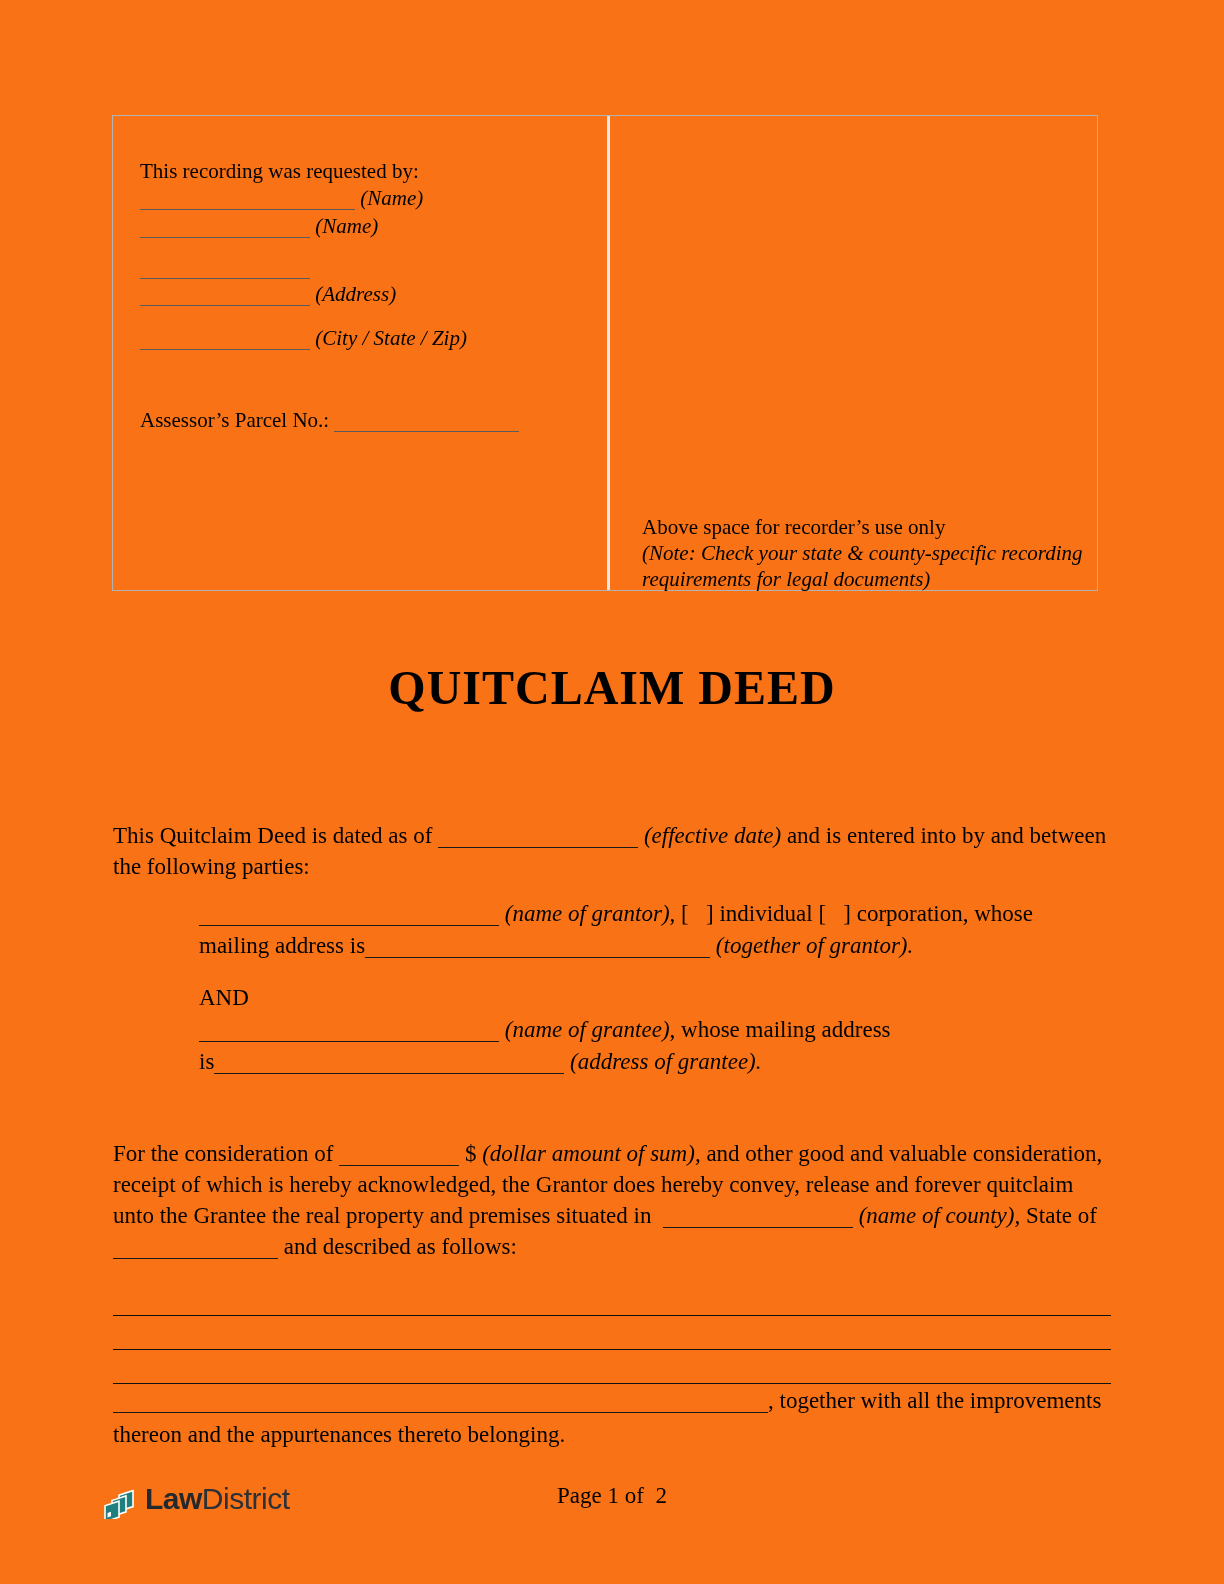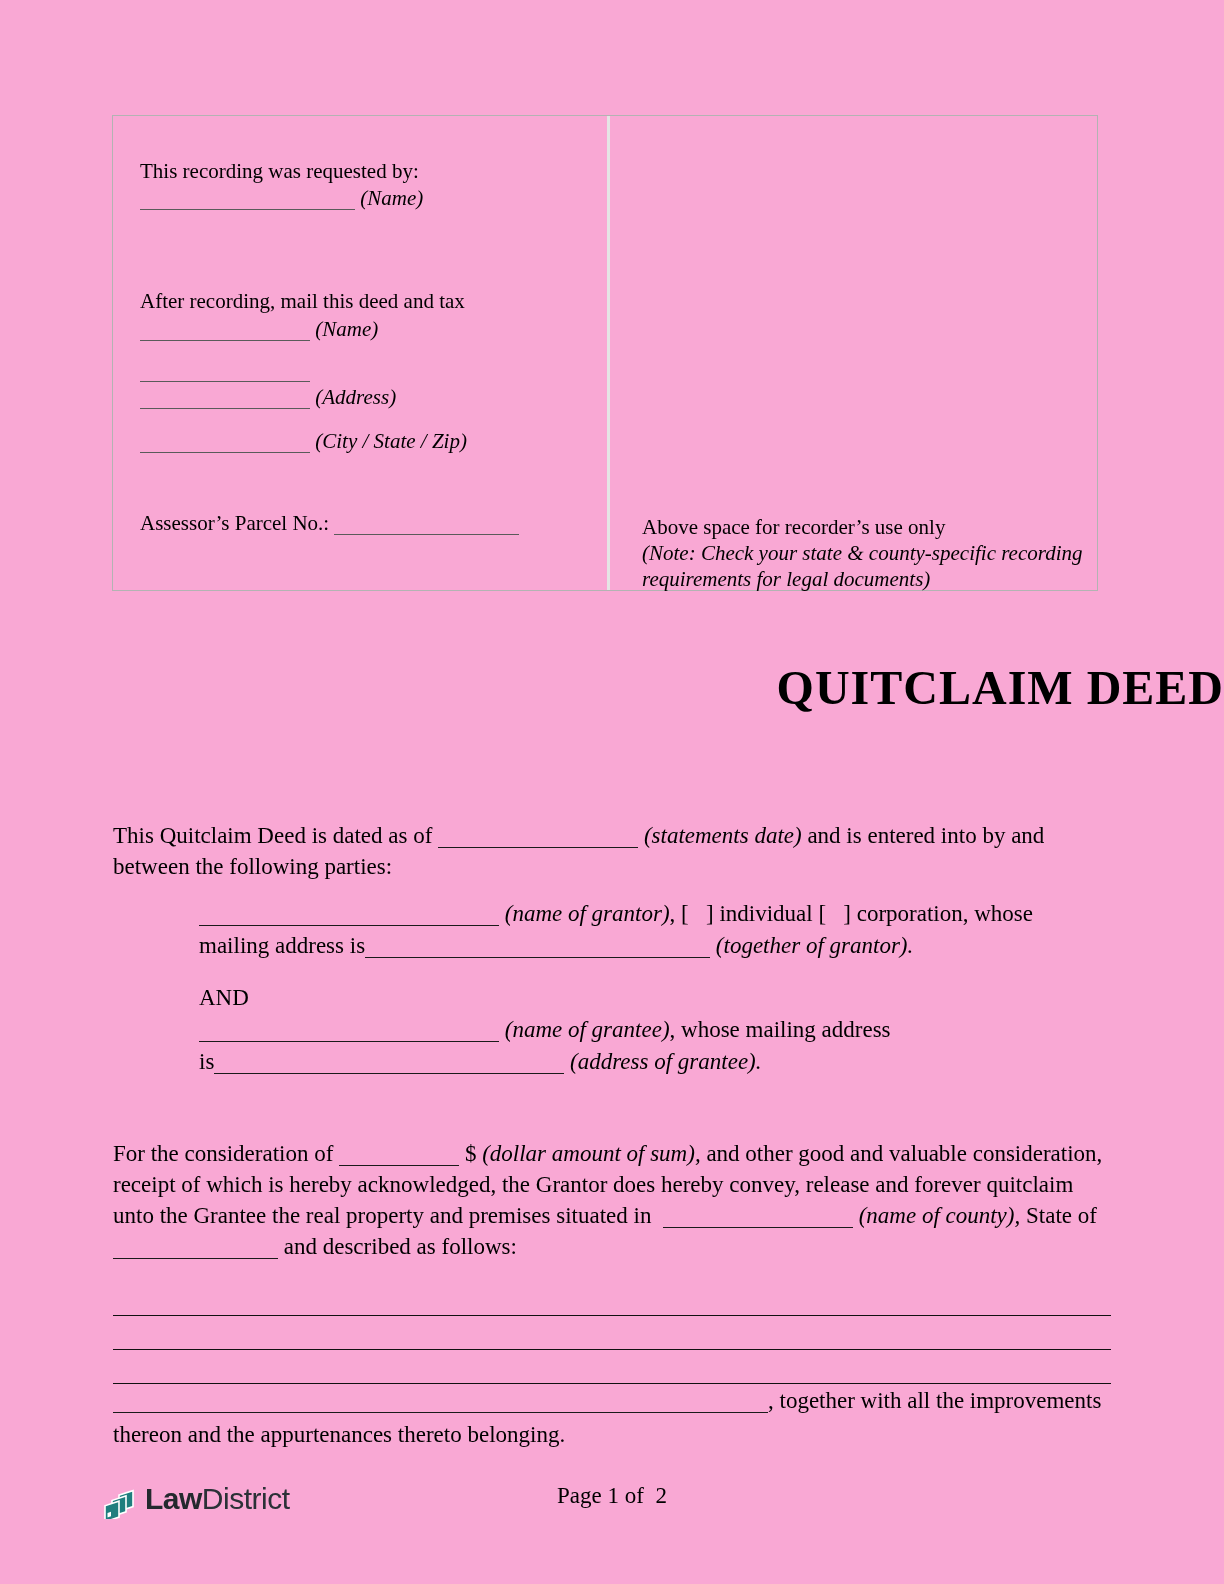--- a/index.html
+++ b/index.html
@@ -1,17 +1,17 @@
 <!DOCTYPE html>
 <html><head>
 <meta charset="utf-8">
 <style>
   html,body{margin:0;padding:0;background:#fff;}
   #page{
-    position:relative;width:1224px;height:1584px;background:#f9a8d4;
+    position:relative;width:1224px;height:1584px;background:#f97316;
     font-family:"Liberation Serif", serif;color:#000;overflow:hidden;
   }
   [data-bind]{white-space:pre-wrap;}
 
   
   .recorder-box{
     position:absolute;left:112px;top:115px;width:986px;height:476px;
     border:1px solid #b3b3b3;display:flex;box-sizing:border-box;
   }
   .box-left{width:494px;padding:42px 14px 0 27px;box-sizing:border-box;
@@ -31,21 +31,21 @@
   .row-gap-city{margin-top:17px;}
   .row-name2{margin-top:1px;}
 
   .recorder-note{
     position:absolute;left:32px;top:398px;width:452px;
     font-size:21px;line-height:26px;
   }
 
   
   .doc-title{
-    position:absolute;left:0;top:660px;width:100%;text-align:right;
+    position:absolute;left:0;top:660px;width:100%;text-align:center;
     font-size:48px;font-weight:700;letter-spacing:1px;
   }
 
   
   .para{position:absolute;left:113px;width:1000px;font-size:23px;line-height:31px;}
   .intro{top:820px;}
   .parties{position:absolute;left:199px;top:898px;width:882px;font-size:23px;line-height:32px;}
   .and-word{margin-top:20px;}
   .consideration{top:1138px;}
 
@@ -65,21 +65,20 @@
 <body>
 
 <div id="page">
 
   <div class="recorder-box">
     <div class="box-left">
       <div><span data-bind="recorder_box.left.requested_by">This recording was requested by:</span></div>
       <div>
         <span class="blank w215"></span><span class="italic" data-bind="recorder_box.left.name_label"> (Name)</span>
       </div>
-      <div class="row-gap-big"><span data-bind="recorder_box.left.mail_line1">After recording, mail this deed and tax</span></div>
       <div class="row-name2">
         <span class="blank w170"></span><span class="italic" data-bind="recorder_box.left.name_label2"> (Name)</span>
       </div>
       <div class="row-gap-bare">
         <span class="blank w170"></span>
       </div>
       <div>
         <span class="blank w170"></span><span class="italic" data-bind="recorder_box.left.address_label"> (Address)</span>
       </div>
       <div class="row-gap-city">
@@ -94,21 +93,21 @@
       <div class="recorder-note">
         <div data-bind="recorder_box.right.above_space">Above space for recorder’s use only</div>
         <div class="italic" data-bind="recorder_box.right.note">(Note: Check your state &amp; county-specific recording requirements for legal documents)</div>
       </div>
     </div>
   </div>
 
   <div class="doc-title" data-bind="title">QUITCLAIM DEED</div>
 
   <div class="para intro">
-    <span data-bind="intro.pre">This Quitclaim Deed is dated as of </span><span class="blank dark w200"></span><span class="italic" data-bind="intro.effective_date_label"> (statements date)</span><span data-bind="intro.post"> and is entered into by and between the following parties:</span>
+    <span data-bind="intro.pre">This Quitclaim Deed is dated as of </span><span class="blank dark w200"></span><span class="italic" data-bind="intro.effective_date_label"> (effective date)</span><span data-bind="intro.post"> and is entered into by and between the following parties:</span>
   </div>
 
   <div class="parties">
     <div>
       <span class="blank dark w300"></span><span class="italic" data-bind="grantor.name_label"> (name of grantor)</span><span data-bind="grantor.line1_rest">, [   ] individual [   ] corporation, whose</span>
     </div>
     <div>
       <span data-bind="grantor.line2_pre">mailing address is</span><span class="blank dark w345"></span><span class="italic" data-bind="grantor.address_label"> (together of grantor).</span>
     </div>
     <div class="and-word" data-bind="and_word">AND</div>

